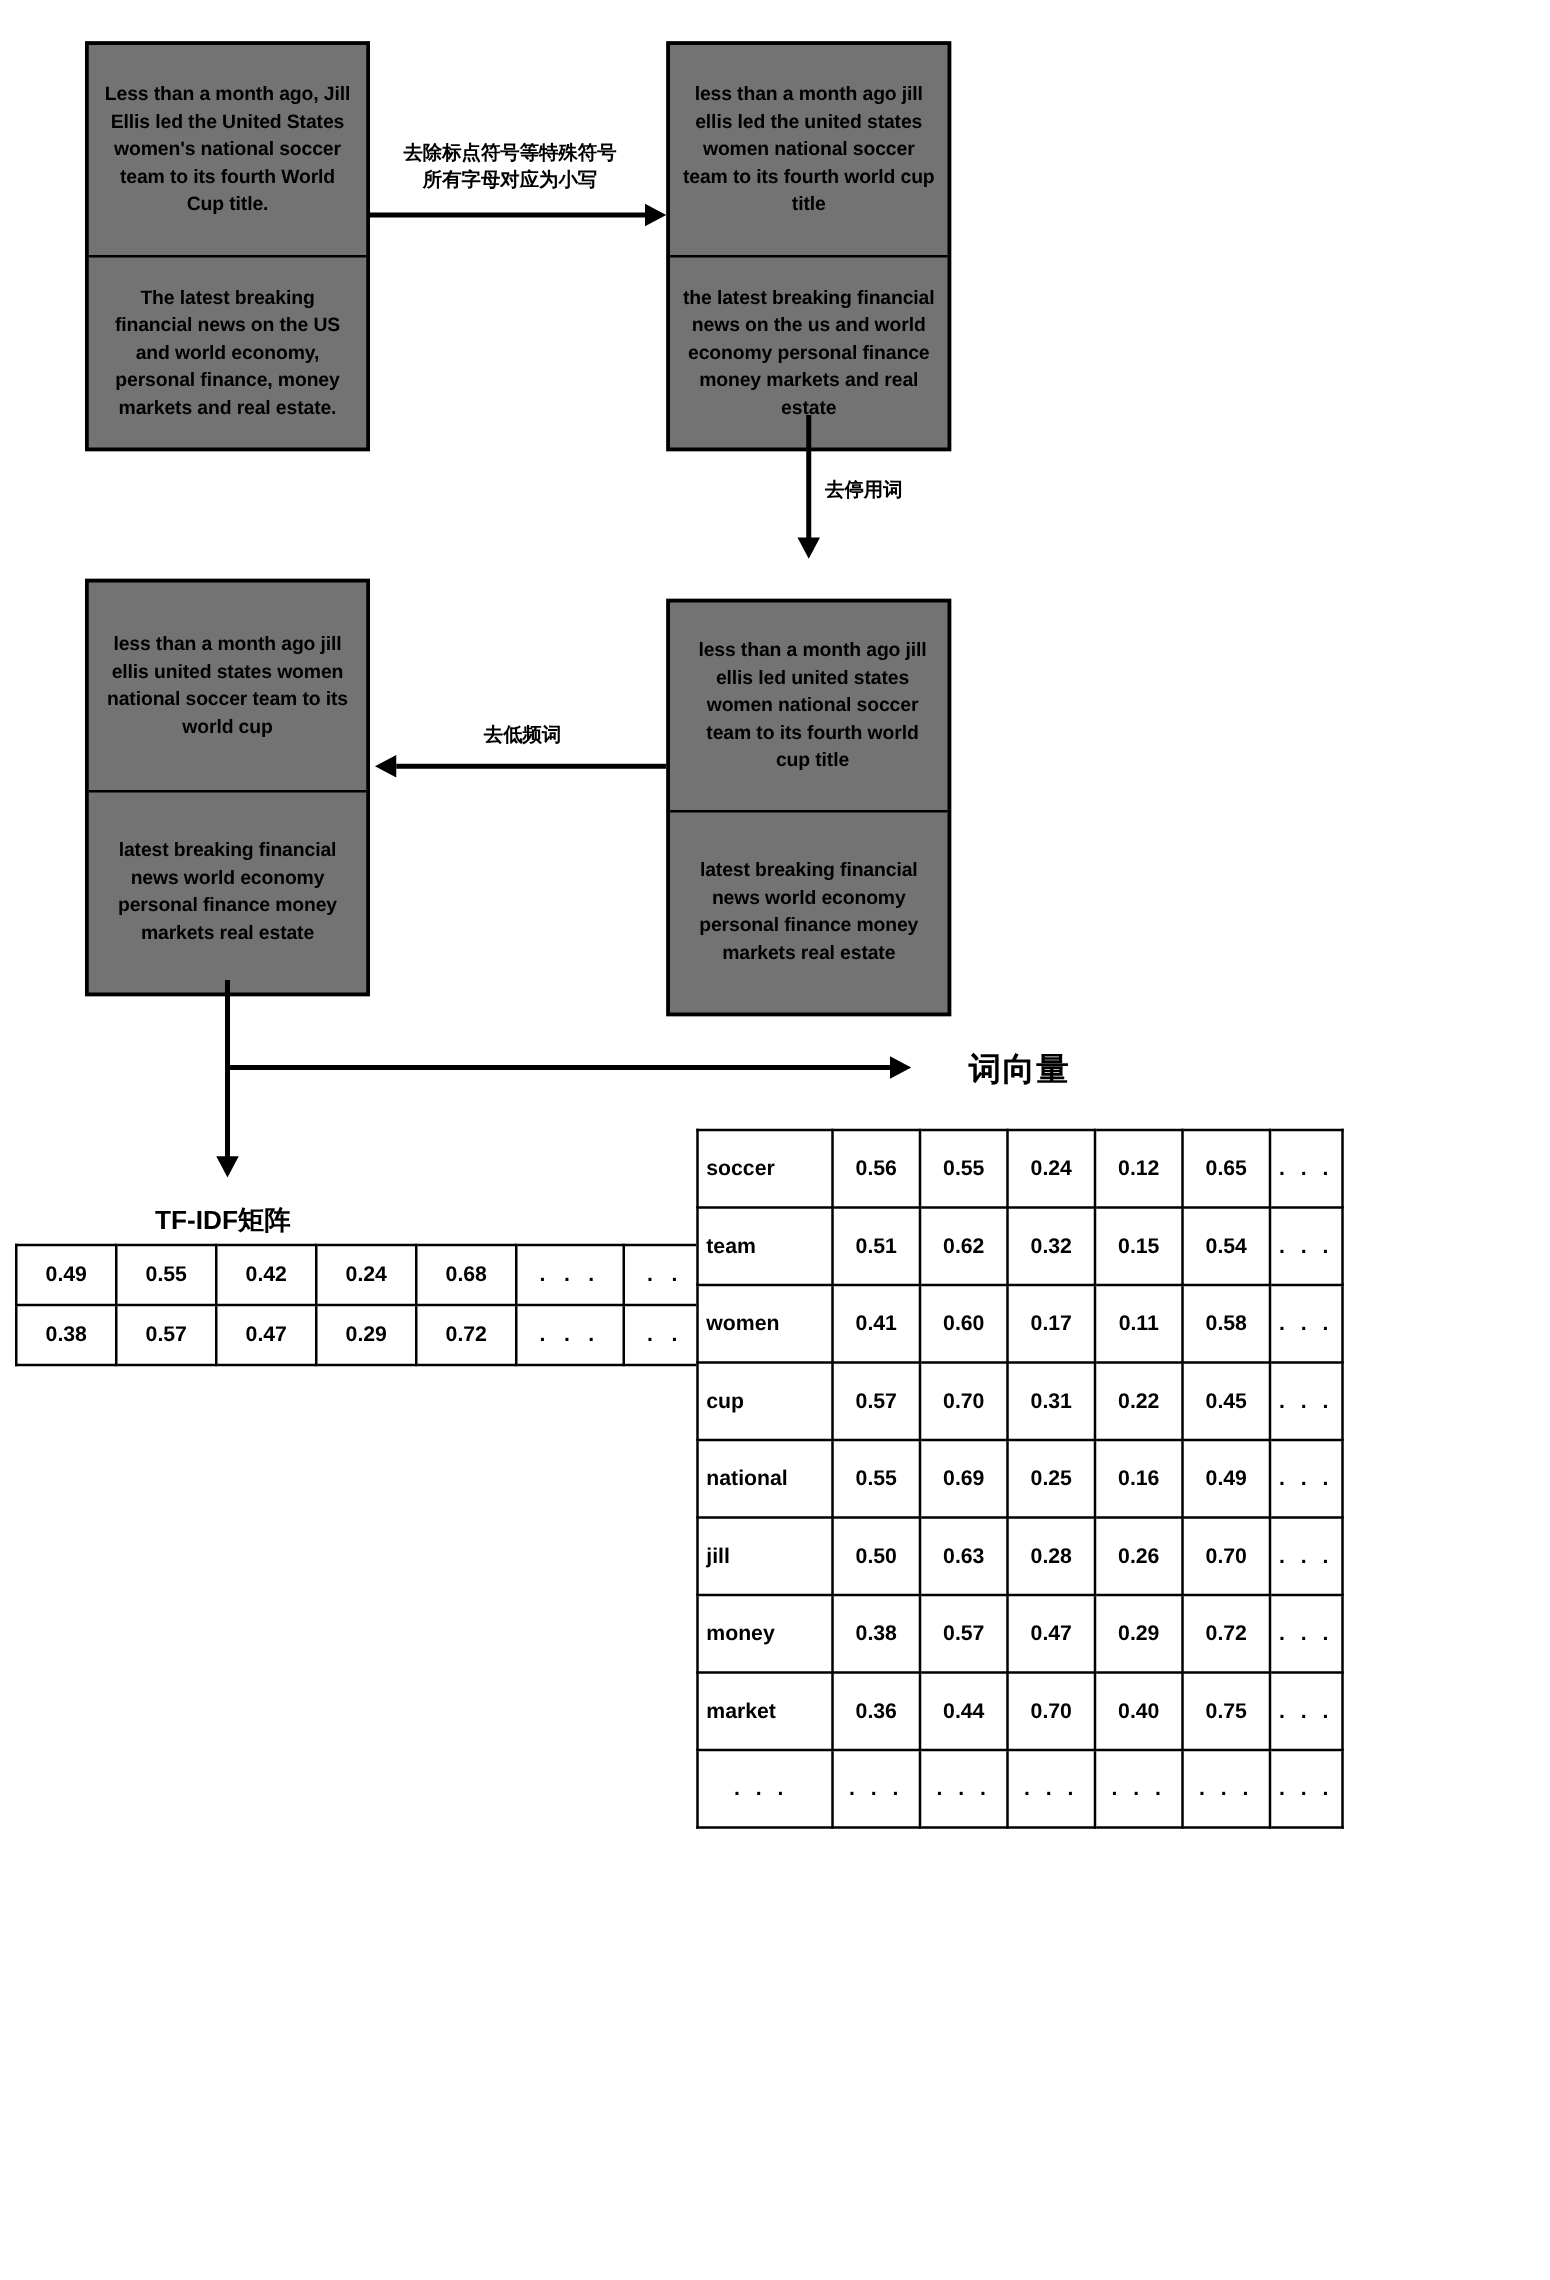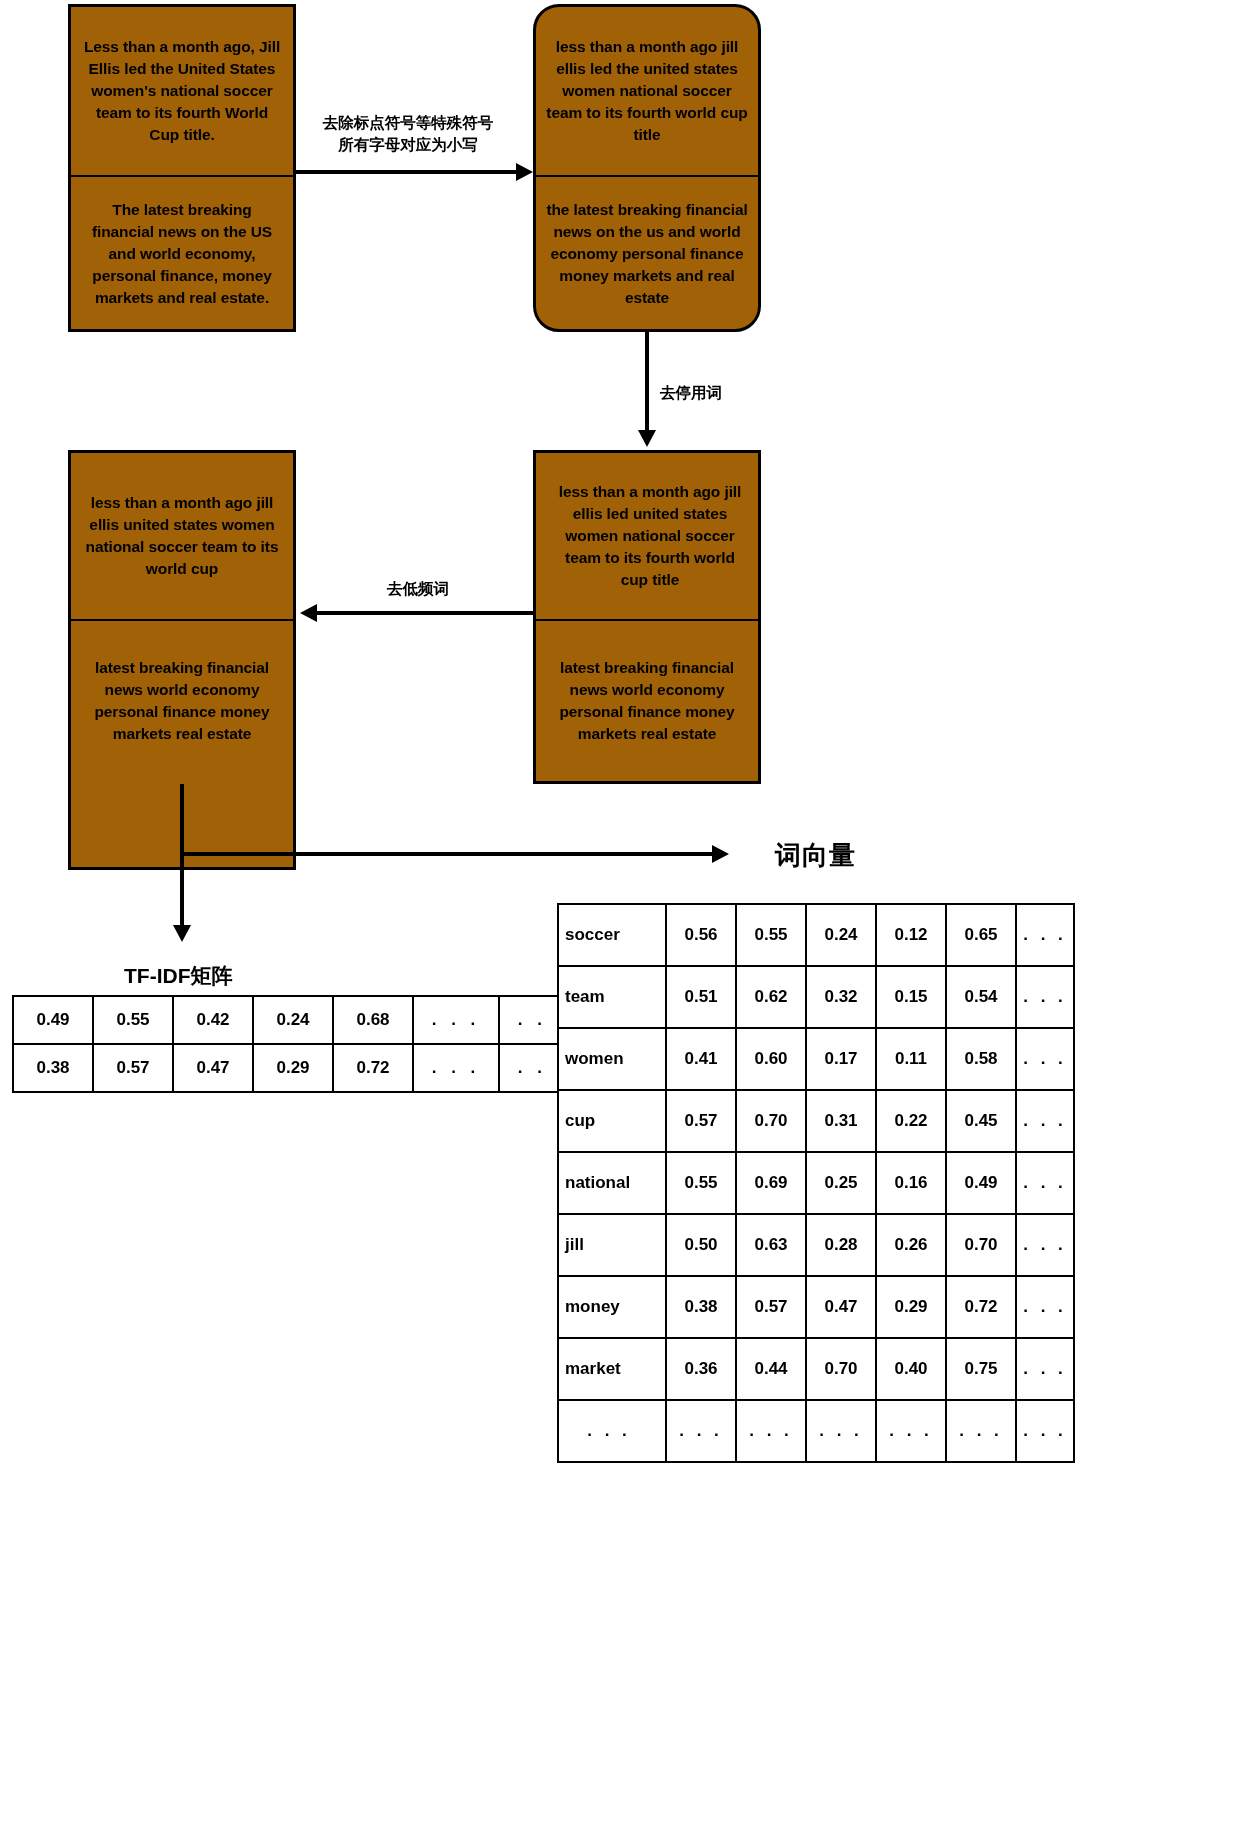--- a/index.html
+++ b/index.html
@@ -20,52 +20,53 @@
     left: 0; top: 0;
     width: 1240px;
     height: 1824px;
   }
 
   
   .docbox {
     position: absolute;
     box-sizing: border-box;
     border: 3px solid #000;
-    background: #a16207;
+    background: #737373;
+    margin-top: 29px;
   }
   .doccell {
     box-sizing: border-box;
     display: flex;
     align-items: center;
     justify-content: center;
     text-align: center;
     padding: 6px 10px;
     font-weight: bold;
     line-height: 1.42;
     letter-spacing: -0.1px;
   }
   .doccell.divider-top { border-top: 2px solid #000; }
 
   
   #box-original      { left: 68px;  top: 4px;   width: 228px; height: 328px; }
   #box-original .c1  { height: 168px; font-size: 15.5px; }
   #box-original .c2  { height: 156px; font-size: 15.5px; }
 
   
-  #box-normalized     { left: 533px; top: 4px;  width: 228px; height: 328px; border-radius: 26px; }
+  #box-normalized     { left: 533px; top: 4px;  width: 228px; height: 328px; }
   #box-normalized .c1 { height: 168px; font-size: 15.5px; }
   #box-normalized .c2 { height: 156px; font-size: 15.5px; }
 
   
   #box-stopwords      { left: 533px; top: 450px; width: 228px; height: 334px; }
   #box-stopwords .c1  { height: 166px; font-size: 15.5px; padding-left: 16px; }
   #box-stopwords .c2  { height: 162px; font-size: 15.5px; }
 
   
-  #box-lowfreq        { left: 68px;  top: 450px; width: 228px; height: 420px; }
+  #box-lowfreq        { left: 68px;  top: 434px; width: 228px; height: 334px; }
   #box-lowfreq .c1    { height: 166px; font-size: 15.5px; }
   #box-lowfreq .c2    { height: 162px; font-size: 15.5px; }
 
   
   .line-h {
     position: absolute;
     height: 4px;
     background: #000;
   }
   .line-v {

